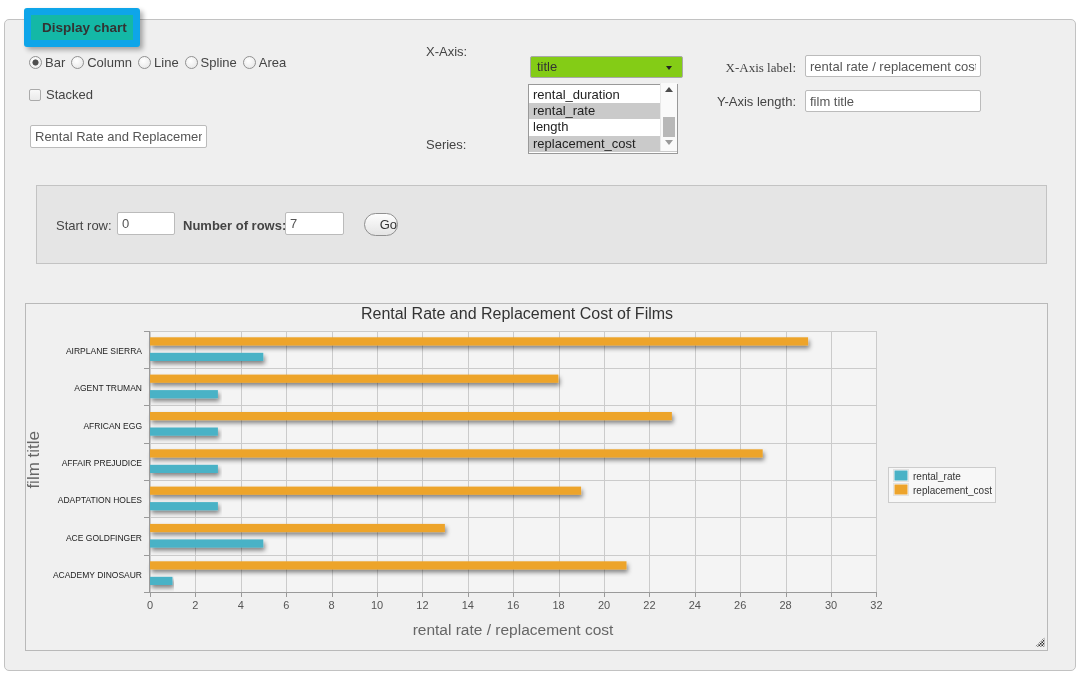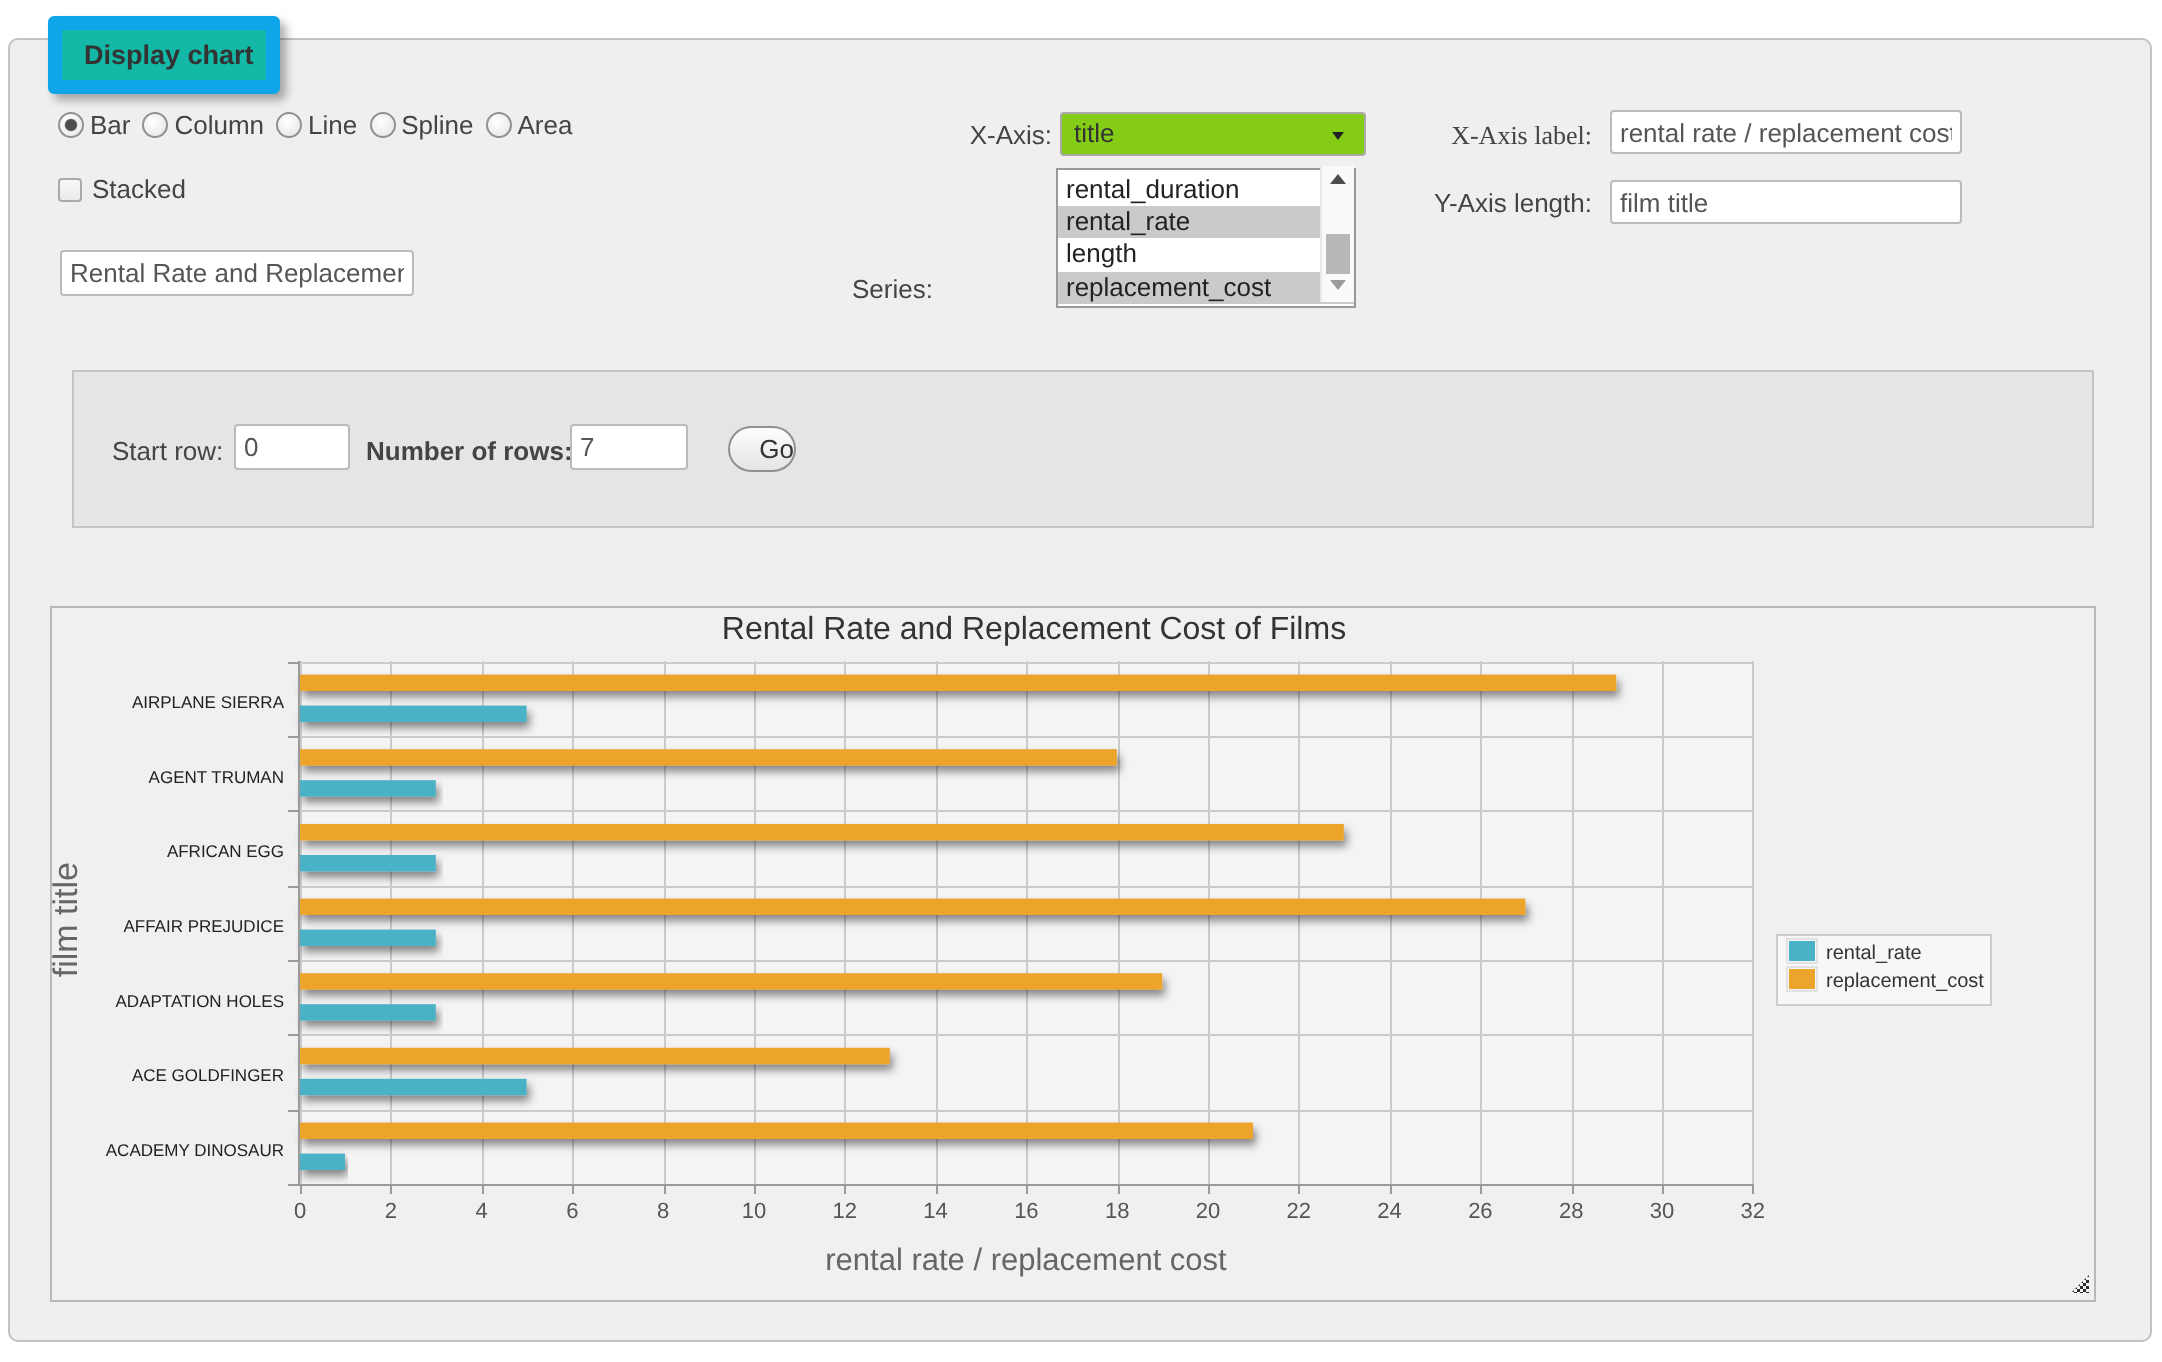--- a/index.html
+++ b/index.html
@@ -32,21 +32,21 @@
 <div id="page">
   <div id="fs"></div>
   <div id="legendbox">Display chart</div>
 
   <div id="radiorow">
     <span class="rad on"></span><span class="t">Bar</span><span class="rad"></span><span class="t">Column</span><span class="rad"></span><span class="t">Line</span><span class="rad"></span><span class="t">Spline</span><span class="rad"></span><span class="t">Area</span>
   </div>
   <div id="stackrow"><span class="chk"></span><span>Stacked</span></div>
   <input class="txtin" style="left: 30px; top: 125px; width: 177px;" value="Rental Rate and Replacement Cost of Films">
 
-  <div class="lbl" style="left:426px;width:100px;text-align:right;top:60px;">X-Axis:</div>
+  <div class="lbl" style="left:426px;width:100px;text-align:left;top:44px;">X-Axis:</div>
   <div id="xsel">title<span class="arr"></span></div>
   <div class="lbl" style="left:426px;width:100px;text-align:left;top:137px;">Series:</div>
   <div id="listbox">
     <div class="it">rental_duration</div>
     <div class="it sel">rental_rate</div>
     <div class="it">length</div>
     <div class="it sel">replacement_cost</div>
     <div id="sbar">
         <span class="up"></span>
         <span class="th"></span>

